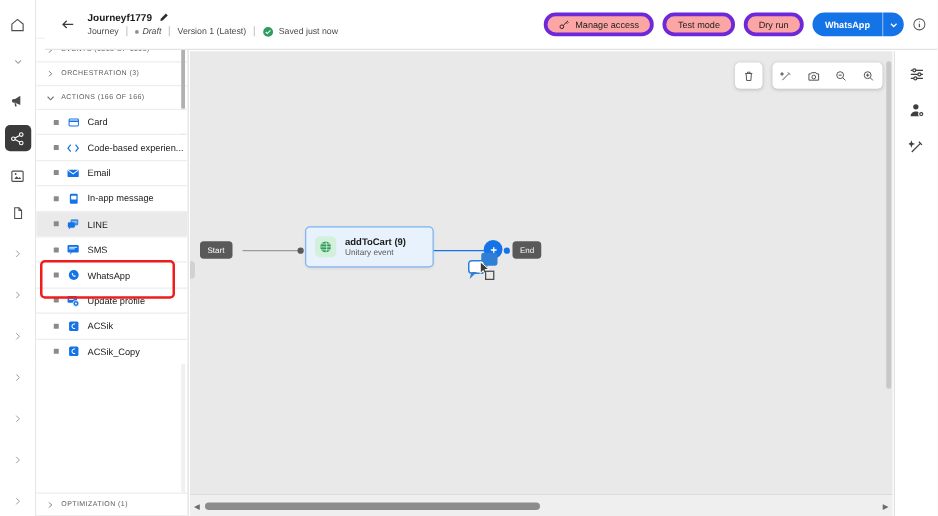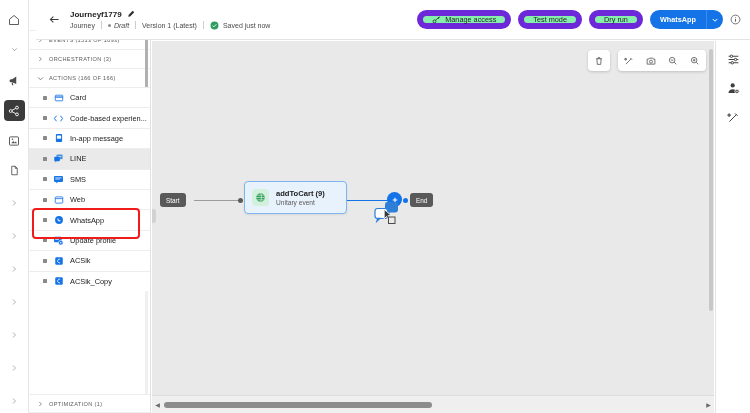--- a/index.html
+++ b/index.html
@@ -98,22 +98,22 @@
   .meta-sep { width: 1px; height: 8px; background: #cdcdcd; }
   .dot-draft { display:flex; align-items:center; gap:3px; font-style: italic; color:#4a4a4a;}
   .dot { width: 3px; height: 3px; border-radius: 50%; background: #8c8c8c; }
   .saved { display:flex; align-items:center; gap:4px; color:#4a4a4a; }
   .check-ic { width: 9px; height: 9px; display:flex; }
 
   .topbar-right {
     margin-left: auto; display: flex; align-items: center; gap: 7px; padding-right: 9px;
   }
   .btn {
-    height: 19px; border: 6px solid #6d28d9; border-radius: 10px;
-    background: #86efac; font-size: 7.3px; color: #1e1e1e;
+    height: 19px; border: 3px solid #6d28d9; border-radius: 10px;
+    background: #fca5a5; font-size: 7.3px; color: #1e1e1e;
     display: flex; align-items: center; gap: 4px; padding: 0 9px;
     white-space: nowrap;
   }
   .btn .key-ic { width: 9px; height: 9px; display:flex;}
   .btn-primary {
     background: #1473e6; border: 0; color: #fff; font-weight: bold;
     border-radius: 10px 0 0 10px; padding: 0 10px;
   }
   .btn-primary-caret {
     background: #1473e6; border: 0; color: #fff; width: 17px; height: 19px;
@@ -369,20 +369,30 @@
       <div class="sb-item">
         <span class="grip"></span>
         <span class="ic">
           <svg width="11" height="11" viewBox="0 0 16 16" fill="none" stroke="#1473e6" stroke-width="1.4">
               <path d="M5.2 4L2 8l3.2 4M10.8 4L14 8l-3.2 4"></path>
             </svg>
         </span>
         <span class="lbl">Code-based experien...</span>
       </div>
 
+      <div class="sb-item">
+        <span class="grip"></span>
+        <span class="ic">
+          <svg width="11" height="11" viewBox="0 0 16 16">
+              <rect x="1.5" y="4" width="13" height="8.5" rx="1" fill="#1473e6"></rect>
+              <path d="M2 4.6l6 4.3 6-4.3" fill="none" stroke="#fff" stroke-width="1.2"></path>
+            </svg>
+        </span>
+        <span class="lbl">Email</span>
+      </div>
 
       <div class="sb-item">
         <span class="grip"></span>
         <span class="ic">
           <svg width="10" height="10" viewBox="0 0 16 16">
               <rect x="3" y="1.5" width="10" height="13" rx="1.6" fill="#1473e6"></rect>
               <rect x="4.6" y="4" width="6.8" height="5" rx="0.6" fill="#fff"></rect>
             </svg>
         </span>
         <span class="lbl">In-app message</span>
@@ -407,30 +417,20 @@
         <span class="ic">
           <svg width="11" height="11" viewBox="0 0 16 16">
               <rect x="1.5" y="3" width="13" height="8.5" rx="1.4" fill="#1473e6"></rect>
               <path d="M3.4 5.6h9.2M3.4 7.4h6.6" stroke="#fff" stroke-width="1"></path>
               <path d="M5 11.5l-.6 2.3 3-2.3z" fill="#1473e6"></path>
             </svg>
         </span>
         <span class="lbl">SMS</span>
       </div>
 
-      <div class="sb-item">
-        <span class="grip"></span>
-        <span class="ic">
-          <svg width="10" height="10" viewBox="0 0 16 16" fill="none" stroke="#1473e6" stroke-width="1.3">
-              <rect x="2" y="3" width="12" height="10" rx="1.2"></rect>
-              <path d="M2 5.8h12"></path>
-            </svg>
-        </span>
-        <span class="lbl">Web</span>
-      </div>
 
       <div class="sb-item">
         <span class="grip"></span>
         <span class="ic">
           <svg width="10" height="10" viewBox="0 0 16 16">
               <circle cx="8" cy="8" r="6.3" fill="#1473e6"></circle>
               <path d="M6 5.4c.5-.3 1 .3 1.3.8.2.4-.3.6-.2 1 .2.6 1 1.3 1.6 1.4.4.1.5-.4.9-.3.5.2 1.1.7.9 1.2-.2.5-1 .8-1.6.7-1.6-.3-3.2-1.9-3.5-3.5-.1-.5.1-1.1.6-1.3z" fill="#fff"></path>
             </svg>
         </span>
         <span class="lbl">WhatsApp</span>

